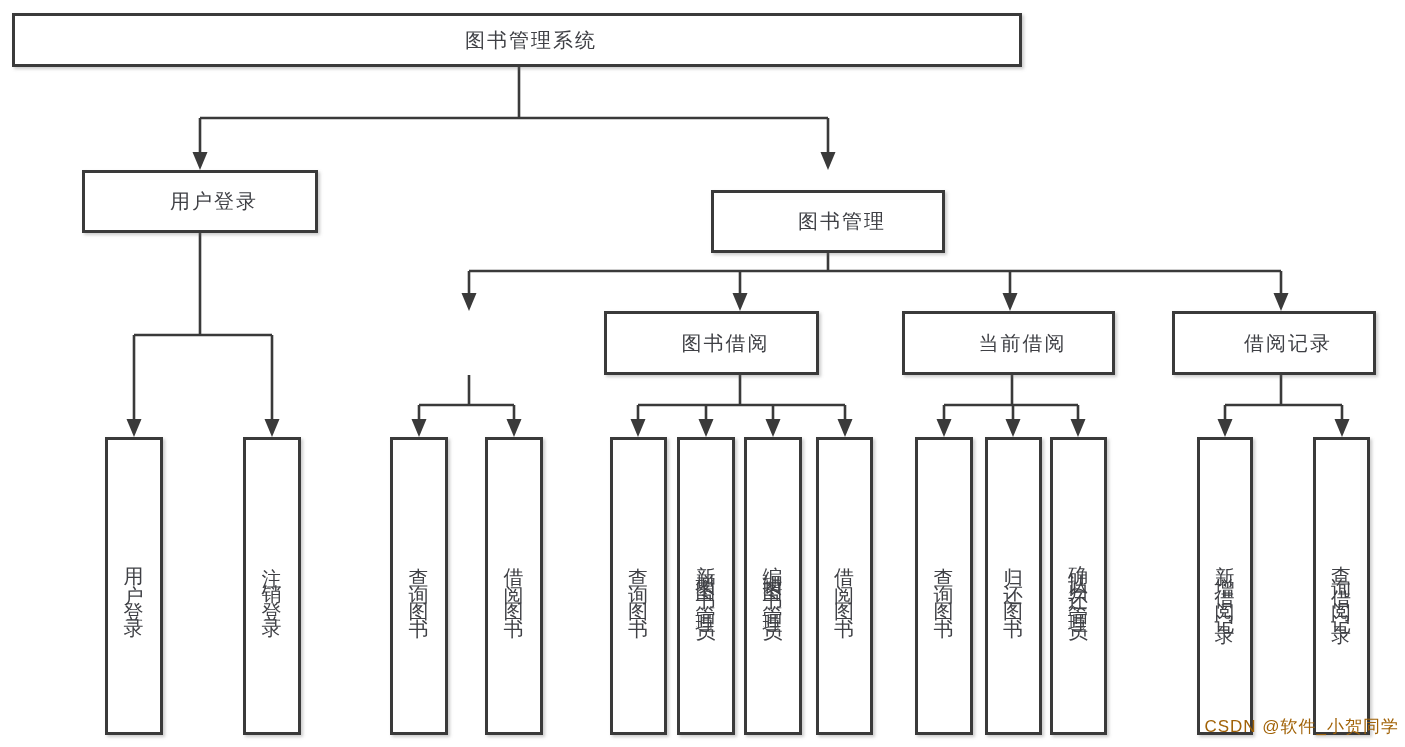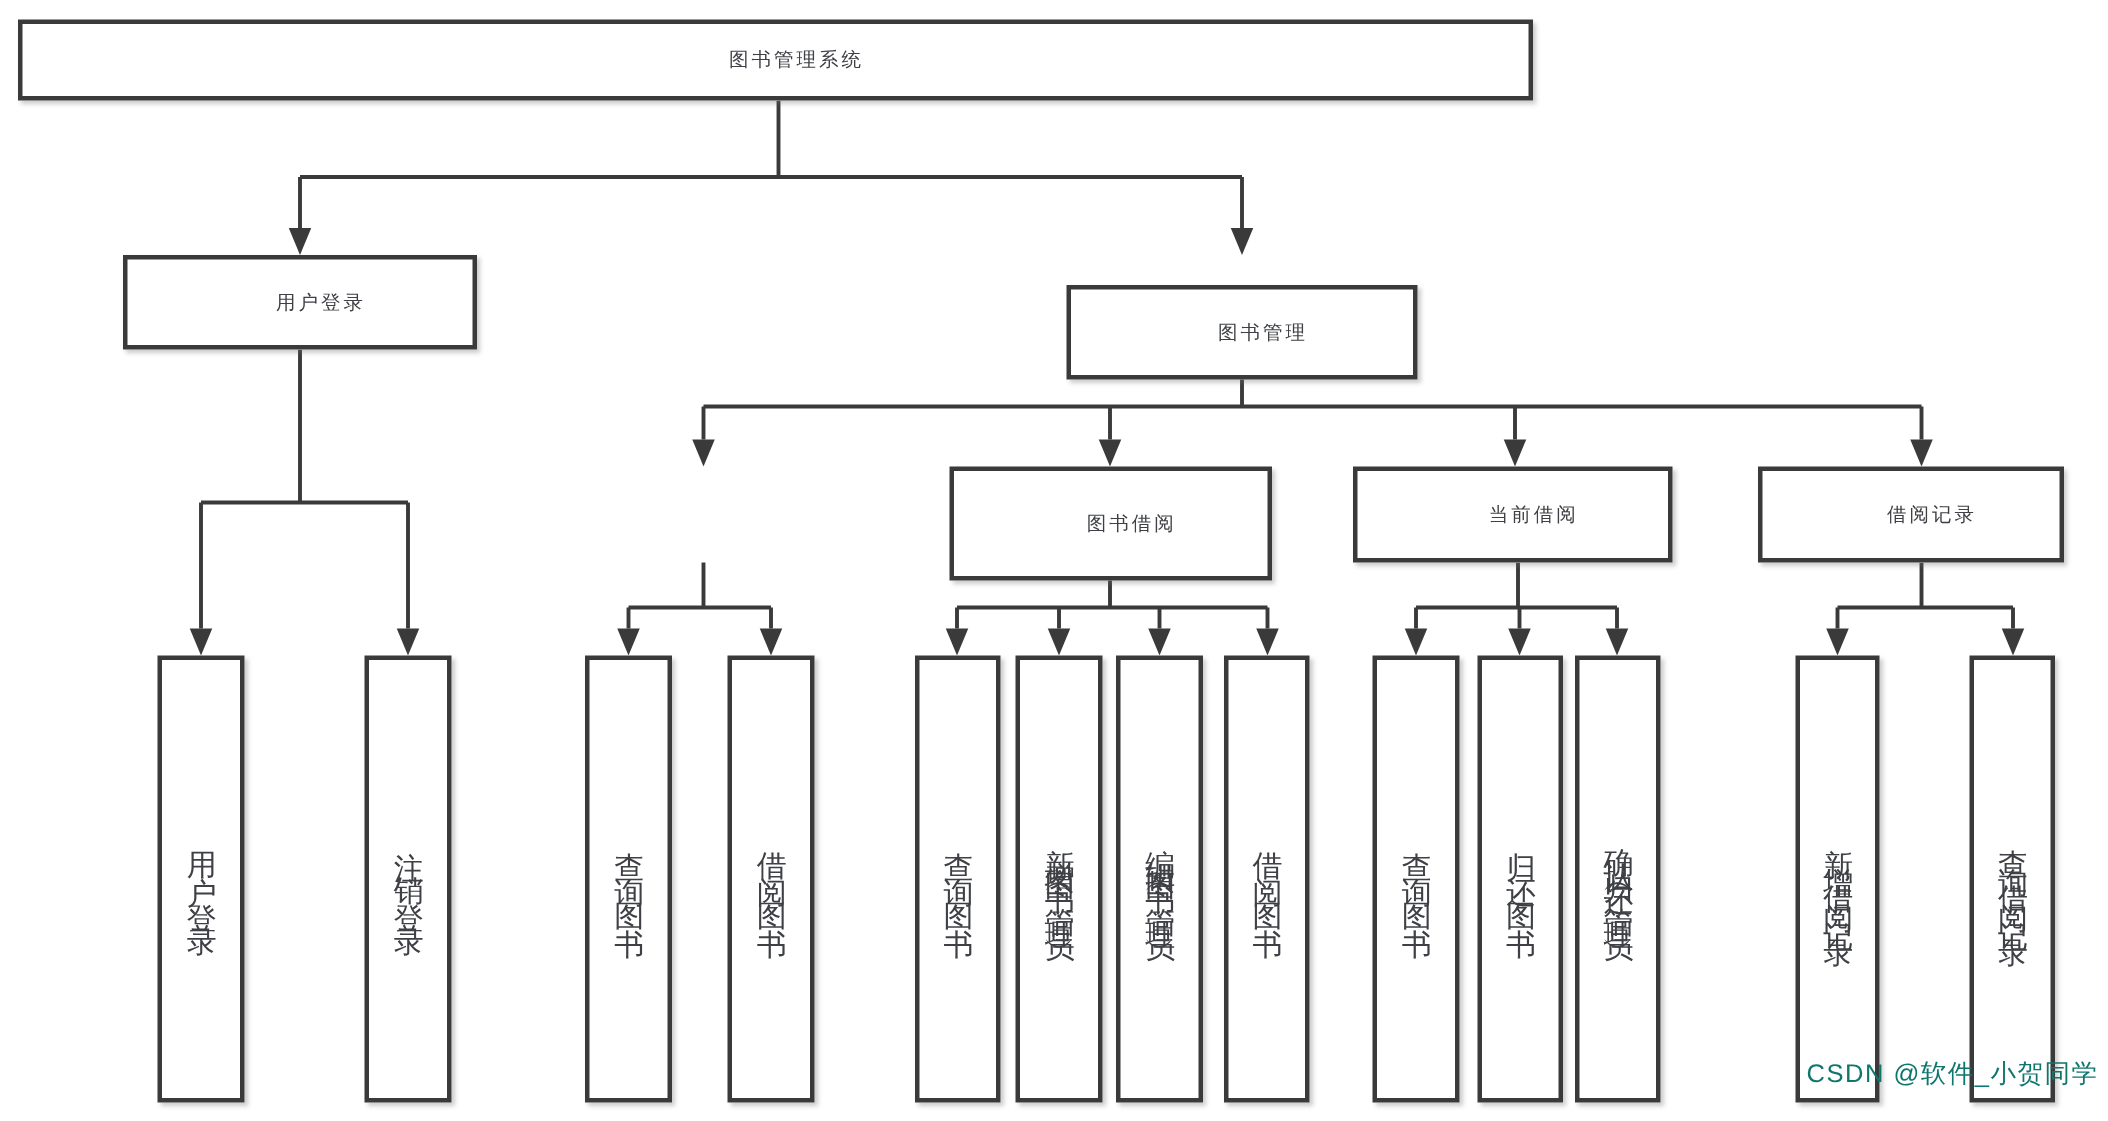--- a/index.html
+++ b/index.html
@@ -26,42 +26,42 @@
     box-sizing: border-box;
     background: #ffffff;
     border: 3px solid #3a3a3a;
     color: #3f4045;
     display: flex;
     align-items: center;
     justify-content: center;
     box-shadow: 2px 2px 3px rgba(110,110,110,0.35);
   }
   .hnode {
-    font-size: 13px;
+    font-size: 20px;
     letter-spacing: 2px;
     white-space: nowrap;
     padding-left: 28px;
   }
   .vnode {
     writing-mode: vertical-rl;
     text-orientation: mixed;
     font-size: 20px;
     line-height: 52px;
     text-align: center;
     justify-content: center;
   }
   .vnode.loose { letter-spacing: 17px; }
   .vnode.mid   { letter-spacing: 12px; }
   .vnode.tight { letter-spacing: 8px; }
   .watermark {
     position: absolute;
     right: 6px;
-    bottom: 20px;
+    bottom: 9px;
     font-size: 17px;
-    color: #0f766e;
+    color: #a16207;
     letter-spacing: 1px;
     white-space: nowrap;
   }
   .line { stroke: #3a3a3a; stroke-width: 2.6; fill: none; }
   .head { fill: #3a3a3a; stroke: none; }
 </style>
 </head>
 <body>
 
 <div id="canvas">
@@ -140,21 +140,21 @@
       <path class="line" d="M1342,405 V419"></path>
       <polygon class="head" points="1334.5,419 1349.5,419 1342,437"></polygon>
     </g>
   </svg>
 
   <div class="node hnode" style="left:12px; top:13px; width:1010px; height:54px;">图书管理系统</div>
 
   <div class="node hnode" style="left:82px; top:170px; width:236px; height:63px;">用户登录</div>
   <div class="node hnode" style="left:711px; top:170px; width:234px; height:63px;margin-top:20px;">图书管理</div>
 
-  <div class="node hnode" style="left:633px; top:311px; width:215px; height:76px;">图书借阅</div>
+  <div class="node hnode" style="left:604px; top:311px; width:215px; height:64px;">图书借阅</div>
   <div class="node hnode" style="left:902px; top:311px; width:213px; height:64px;">当前借阅</div>
   <div class="node hnode" style="left:1172px; top:311px; width:204px; height:64px;">借阅记录</div>
 
   <div class="node vnode loose" style="left:105px; top:437px; width:58px; height:298px;">用户登录</div>
   <div class="node vnode loose" style="left:243px; top:437px; width:58px; height:298px;">注销登录</div>
 
   <div class="node vnode loose" style="left:390px; top:437px; width:58px; height:298px;">查询图书</div>
   <div class="node vnode loose" style="left:485px; top:437px; width:58px; height:298px;">借阅图书</div>
 
   <div class="node vnode loose" style="left:610px; top:437px; width:57px; height:298px;">查询图书</div>

